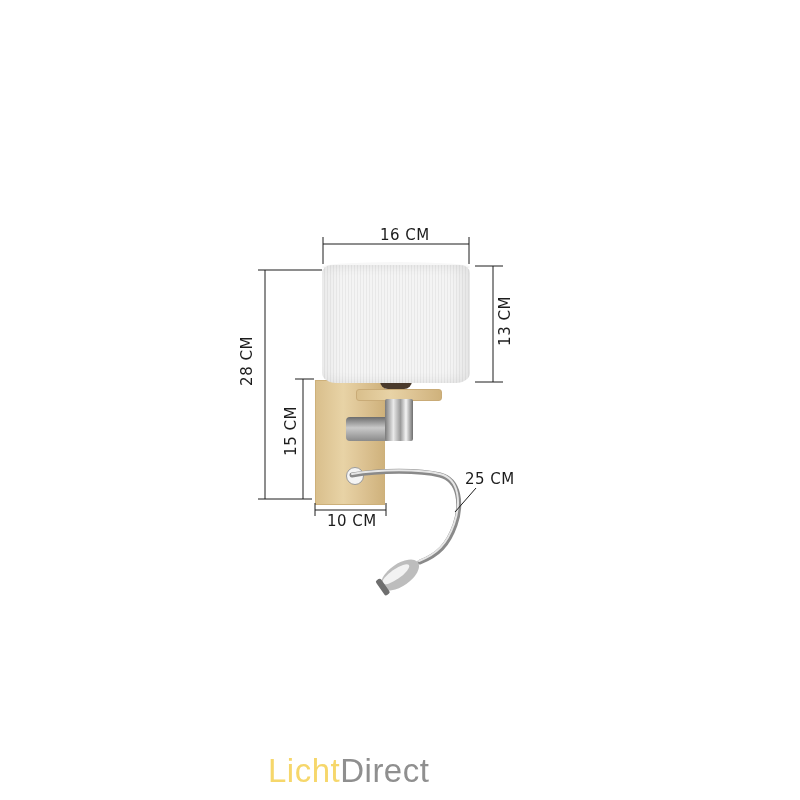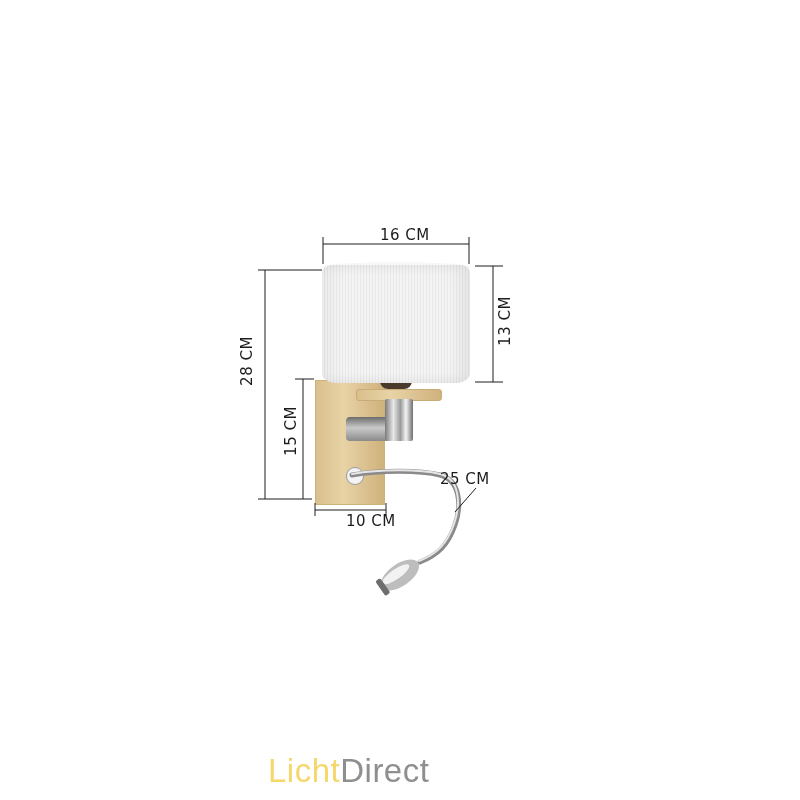--- a/index.html
+++ b/index.html
@@ -70,18 +70,18 @@
 
       <line x1="455" y1="512" x2="476" y2="488"></line>
     </g>
   </svg>
 </div>
 
 <div class="dim-label" style="left:380px; top:226px;">16 CM</div>
 <div class="dim-label vert" style="left:480px; top:312px;">13 CM</div>
 <div class="dim-label vert" style="left:222px; top:352px;">28 CM</div>
 <div class="dim-label vert" style="left:266px; top:422px;">15 CM</div>
-<div class="dim-label" style="left:327px; top:512px;margin-left:19px;">10 CM</div>
-<div class="dim-label" style="left:440px; top:470px;text-align:right;">25 CM</div>
+<div class="dim-label" style="left:327px; top:512px;">10 CM</div>
+<div class="dim-label" style="left:465px; top:470px;text-align:right;">25 CM</div>
 
 <div class="logo">
   <span style="color:#f6d76b;">Licht</span><span style="color:#8f8f8f;">Direct</span>
 </div>
 
 </body></html>

